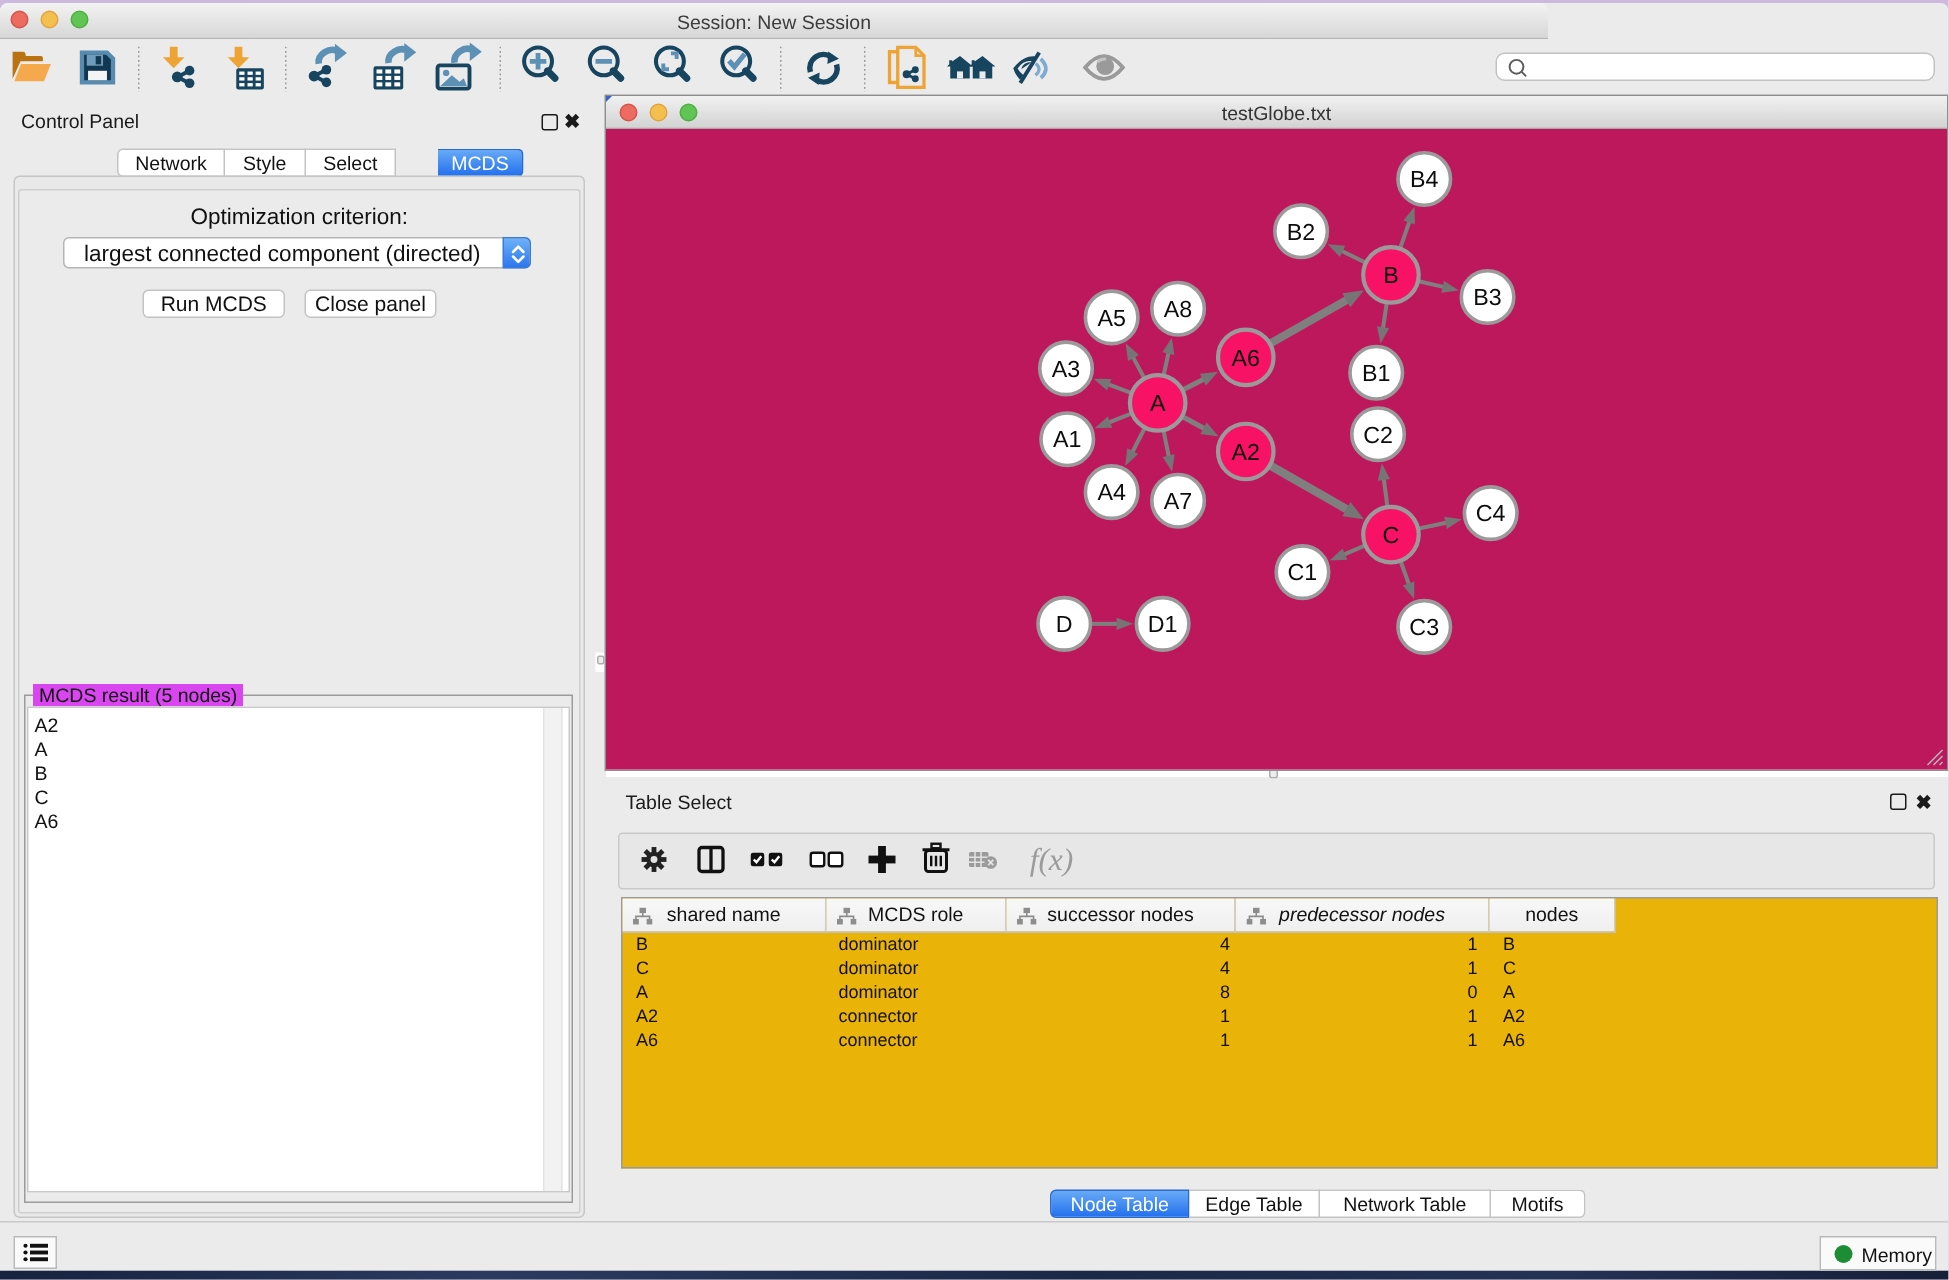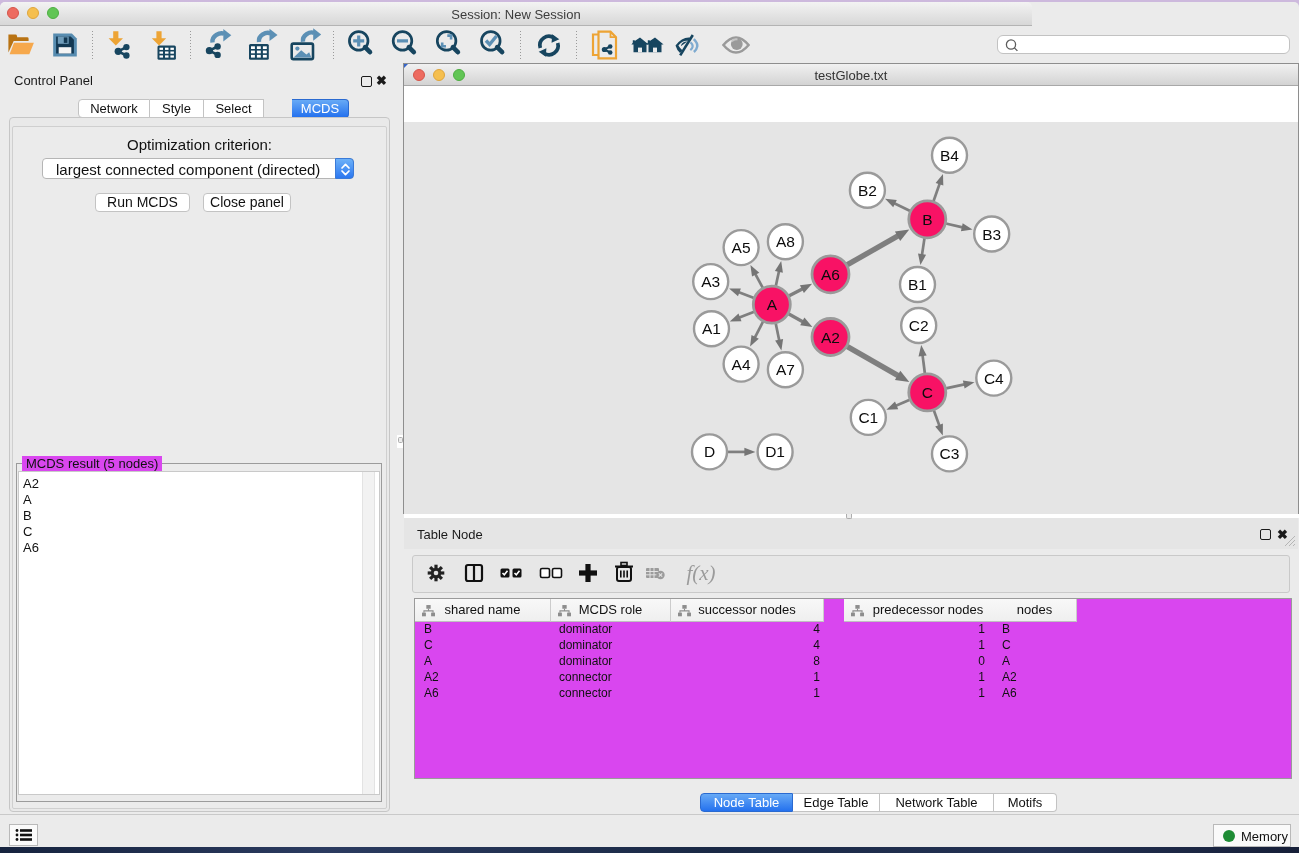--- a/index.html
+++ b/index.html
@@ -59,30 +59,30 @@
 #mcds-scroll { position:absolute; right:4px; top:0px; width:13px; height:322px;
   background:#f2f2f2; border-left:1px solid #e3e3e3; border-right:1px solid #e3e3e3; }
 .grip { position:absolute; background:#ececec; border:1px solid #adadad; }
 
 #netwin { position:absolute; left:403px; top:61px; width:896px; height:451px;
   background:#fff; border:1px solid #8e8e8e; }
 #nettitle { position:absolute; left:0; top:0; width:100%; height:22px;
   background:linear-gradient(#f1f1f1,#d3d3d3); border-bottom:1px solid #a8a8a8; }
 #nettitle .title { position:absolute; width:100%; text-align:center; top:4px; font-size:13px; color:#333; }
 #nettitle .r { left:9px; top:5px; } #nettitle .y { left:29px; top:5px; } #nettitle .g { left:49px; top:5px; }
-#netcanvas { position:absolute; left:0; top:22px; width:894px; height:427px; background:#e5e5e5;margin-top:36px; }
+#netcanvas { position:absolute; left:0; top:22px; width:894px; height:427px; background:#be185d; }
 #bluecorner { position:absolute; left:0; top:0; width:0; height:0; z-index:9;
   border-top:4px solid #3565c8; border-right:4px solid transparent; }
 
 #tp { position:absolute; left:404px; top:514px; width:895px; height:301px; }
 #tp .ptitle { position:absolute; left:13px; top:11px; font-size:13px; color:#1a1a1a; }
 #tp-toolbar { position:absolute; left:8px; top:39px; width:878px; height:38px;
   background:#e7e7e7; border:1px solid #c9c9c9; border-radius:3px; }
 #tp-table { position:absolute; left:10px; top:82px; width:878px; height:181px;
-  background:#d946ef; border:1px solid #9a9a9a; }
+  background:#eab308; border:1px solid #9a9a9a; }
 #tp-header { position:absolute; left:0; top:0; width:662px; height:17px; }
 .th { position:absolute; top:0; height:23px; background:linear-gradient(#f8f8f8,#efefef);
   border-right:1px solid #ccc; border-bottom:1px solid #c0c0c0; font-size:13px; color:#111;
   text-align:center; line-height:22px; }
 .trow { position:absolute; font-size:12px; color:#111; }
 #tp-tabs { position:absolute; left:268px; top:277px; height:19px; display:flex; }
 #tp-tabs .tab { height:19px; line-height:18px; font-size:13px; }
 .wbtn-sq { position:absolute; width:11px; height:11px; border:1.8px solid #1a1a1a; border-radius:2px; }
 .wbtn-x { position:absolute; font-size:13px; font-weight:bold; color:#1a1a1a; }
 
@@ -381,21 +381,21 @@
       <svg width="14" height="14" style="position:absolute;right:2px;bottom:2px" viewBox="0 0 14 14">
         <line x1="3" y1="13" x2="13" y2="3" stroke="#b5b5b5" stroke-width="1"></line>
         <line x1="7" y1="13" x2="13" y2="7" stroke="#b5b5b5" stroke-width="1"></line>
         <line x1="11" y1="13" x2="13" y2="11" stroke="#b5b5b5" stroke-width="1"></line>
       </svg>
     </div>
   </div>
   <div style="position:absolute;left:404px;top:512px;width:895px;height:4px;background:#fff;"></div>
   <div class="grip" style="left:845.5px;top:512px;width:6px;height:4.5px;border-top:none;border-radius:0 0 2px 2px;"></div>
   <div id="tp">
-    <div class="ptitle">Table Node</div>
+    <div class="ptitle">Table Select</div>
     <div class="wbtn-sq" style="left:856px;top:13px;"></div>
     <div class="wbtn-x" style="left:873px;top:11px;">✖</div>
     <div id="tp-toolbar">
       <svg id="tpicons" width="877" height="36">
 <g transform="translate(23,17)">
             <g fill="#222">
               <circle cx="0" cy="0" r="5.2"></circle>
               <rect x="-1.6" y="-8.3" width="3.2" height="4" transform="rotate(0)"></rect>
               <rect x="-1.6" y="-8.3" width="3.2" height="4" transform="rotate(45)"></rect>
               <rect x="-1.6" y="-8.3" width="3.2" height="4" transform="rotate(90)"></rect>
@@ -458,21 +458,21 @@
               <rect x="0" y="7" width="3.6" height="3.4" fill="#8d8d8d"></rect>
               <rect x="8.4" y="7" width="3.6" height="3.4" fill="#8d8d8d"></rect>
               <path d="M6 3.4 L6 5.4 M1.8 7 L1.8 5.4 L10.2 5.4 L10.2 7" stroke="#8d8d8d" fill="none" stroke-width="1"></path>
             </svg><span>MCDS role</span></div>
           <div class="th" style="left:256px;width:153px;"><svg width="13" height="12" style="position:absolute;left:7px;top:6px" viewBox="0 0 12 11">
               <rect x="4" y="0" width="4" height="3.4" fill="#8d8d8d"></rect>
               <rect x="0" y="7" width="3.6" height="3.4" fill="#8d8d8d"></rect>
               <rect x="8.4" y="7" width="3.6" height="3.4" fill="#8d8d8d"></rect>
               <path d="M6 3.4 L6 5.4 M1.8 7 L1.8 5.4 L10.2 5.4 L10.2 7" stroke="#8d8d8d" fill="none" stroke-width="1"></path>
             </svg><span>successor nodes</span></div>
-          <div class="th" style="left:429px;width:169px;"><svg width="13" height="12" style="position:absolute;left:7px;top:6px" viewBox="0 0 12 11">
+          <div class="th" style="left:409px;width:169px;font-style:italic;"><svg width="13" height="12" style="position:absolute;left:7px;top:6px" viewBox="0 0 12 11">
               <rect x="4" y="0" width="4" height="3.4" fill="#8d8d8d"></rect>
               <rect x="0" y="7" width="3.6" height="3.4" fill="#8d8d8d"></rect>
               <rect x="8.4" y="7" width="3.6" height="3.4" fill="#8d8d8d"></rect>
               <path d="M6 3.4 L6 5.4 M1.8 7 L1.8 5.4 L10.2 5.4 L10.2 7" stroke="#8d8d8d" fill="none" stroke-width="1"></path>
             </svg><span>predecessor nodes</span></div>
           <div class="th" style="left:578px;width:84px;"><span>nodes</span></div>
         </div>
       <div id="tp-rows">
           <div class="trow" style="left:9px;top:23px;">B</div>
           <div class="trow" style="left:144px;top:23px;">dominator</div>

